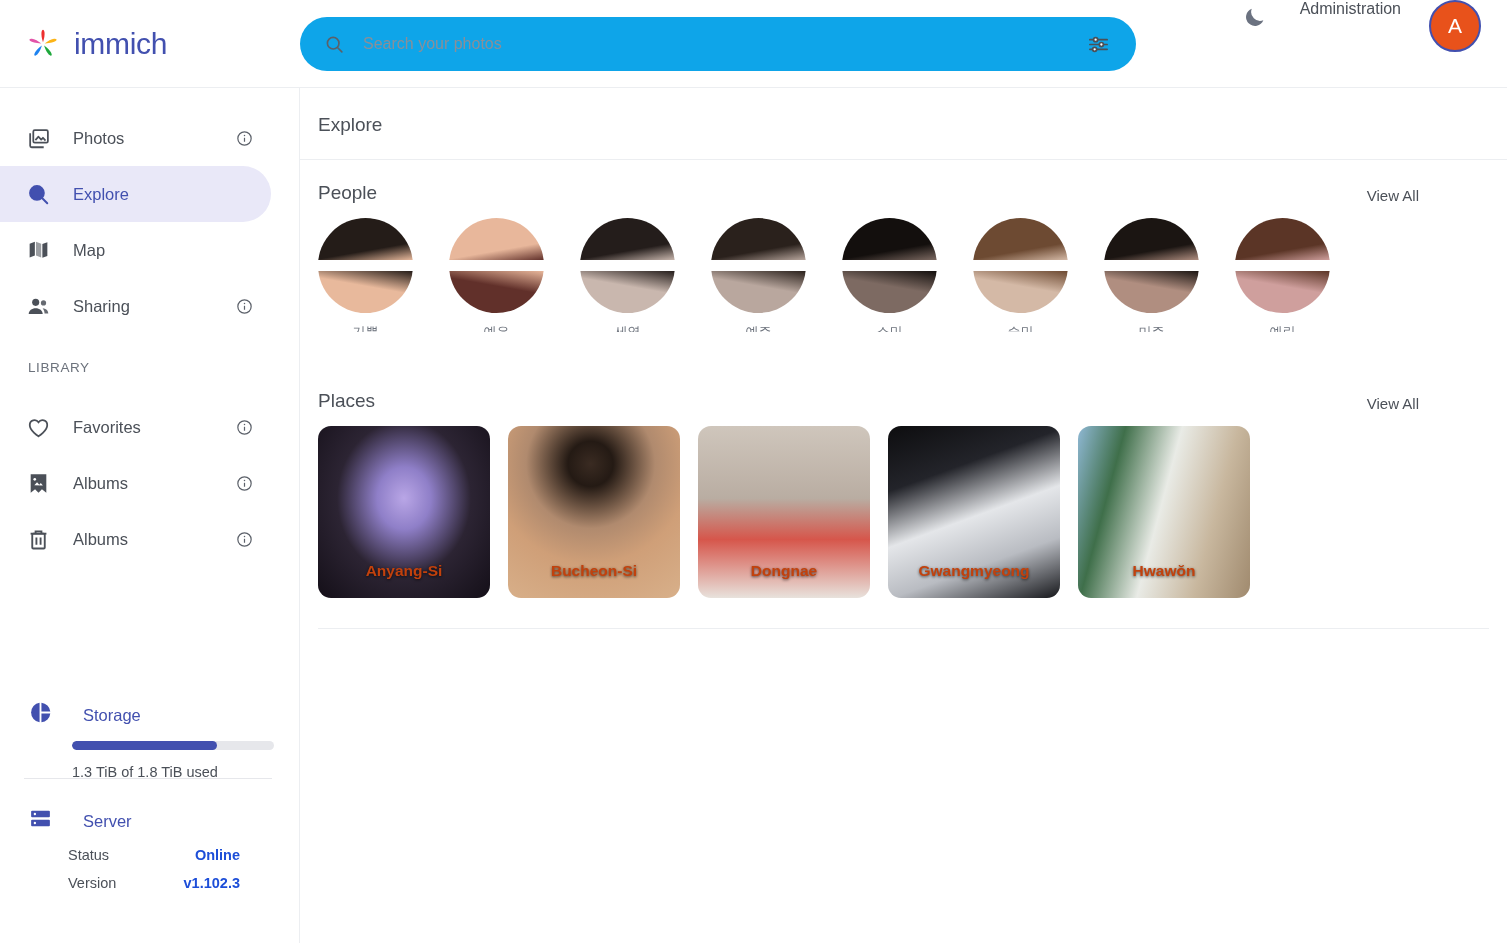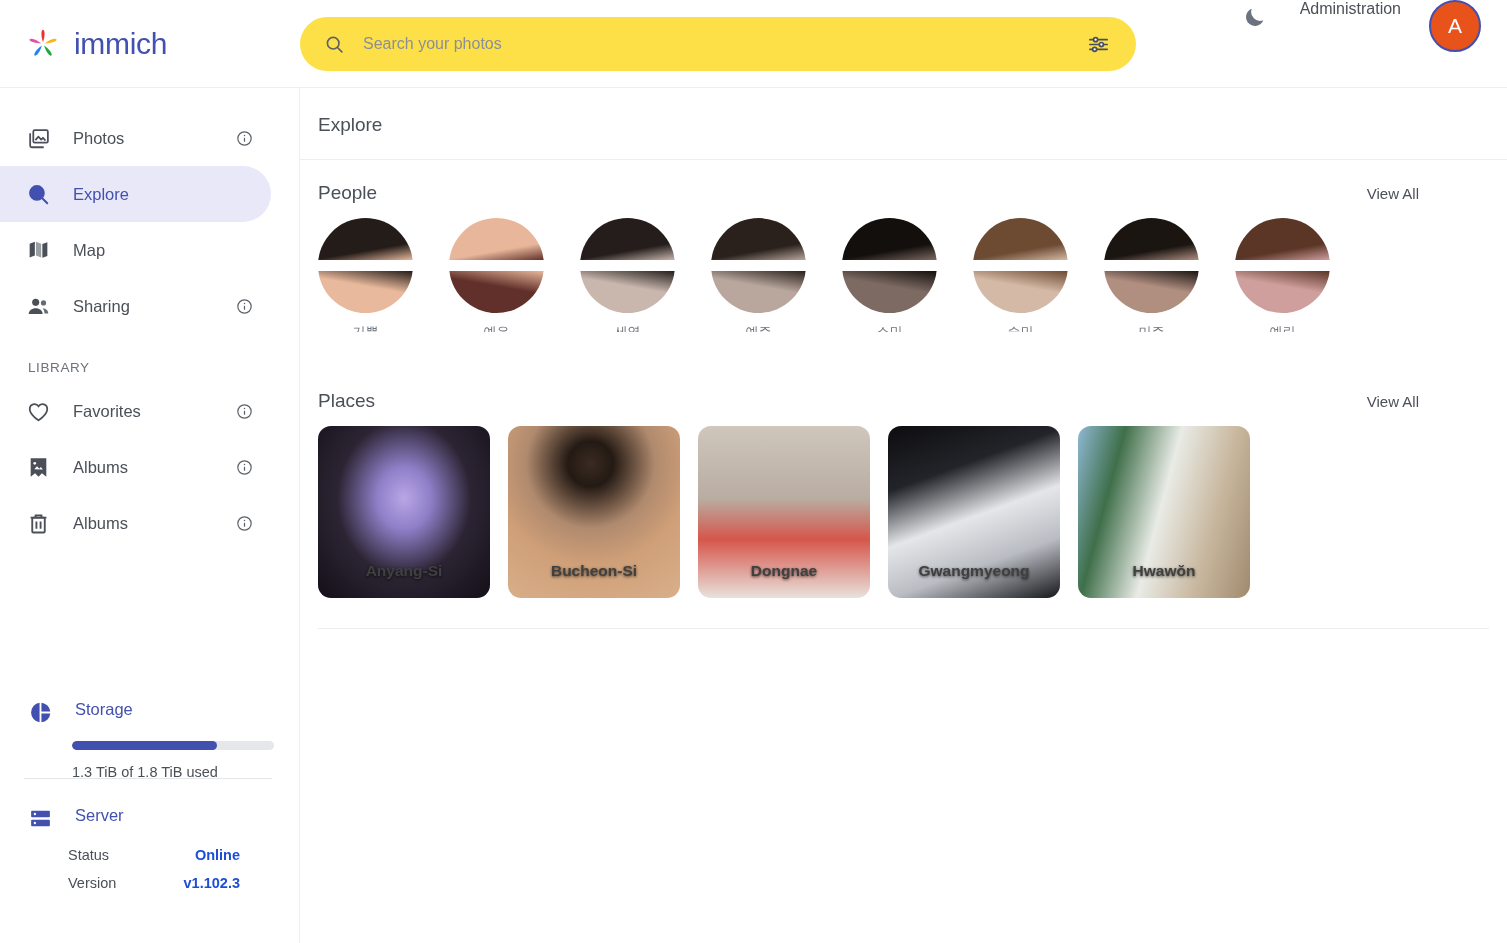--- a/index.html
+++ b/index.html
@@ -21,21 +21,21 @@
   .brand { display: flex; align-items: center; gap: 10px; width: 300px; padding-left: 22px; }
   .brand-logo { width: 42px; height: 42px; position: relative; flex: none; }
   .brand-name { font-size: 30px; color: #4250af; letter-spacing: -0.3px; font-weight: 400; }
 
   .searchwrap {
     position: absolute; left: 300px; top: 17px;
     width: 836px; height: 54px;
   }
   .searchbox {
     width: 100%; height: 100%;
-    background: #fde047; border-radius: 27px;
+    background: #0ea5e9; border-radius: 27px;
     display: flex; align-items: center; padding: 0 26px 0 24px; gap: 18px;
     border: none;
   }
   .search-input {
     flex: 1; border: none; outline: none; background: transparent;
     font-family: "Liberation Sans", sans-serif;
     font-size: 16px; color: #3b3f46;
   }
   .search-input::placeholder { color: #8a8f98; }
   .icon-btn { background: none; border: none; cursor: pointer; padding: 0; display: flex; align-items: center; }
@@ -67,26 +67,26 @@
     cursor: pointer; color: #4b5058;
   }
   .nav-item.active { background: #e9e8f8; }
   .nav-item.active .nav-label { color: #4250af; }
   .nav-item.active svg { stroke: #4250af; fill: #4250af; }
   .nav-label { font-size: 16.5px; flex: 1; }
   .nav-info { margin-right: 18px; display: flex; }
 
   .section-label {
     font-size: 13.5px; color: #6c727c; letter-spacing: 0.6px;
-    padding-left: 28px; margin-top: 26px; margin-bottom: 8px;
+    padding-left: 28px; margin-top: 26px; margin-bottom: 24px;
   }
 
   
   .storage-block { position: absolute; left: 0; top: 612px; width: 300px; padding: 0 28px; }
-  .sb-head { display: flex; align-items: flex-start; gap: 22px; margin-bottom: 16px; }
+  .sb-head { display: flex; align-items: flex-end; gap: 30px; margin-bottom: 16px; }
   .sb-title { font-size: 16.5px; color: #4250af; cursor: pointer; }
   .bar-track { width: 202px; height: 9px; background: #e6e7eb; border-radius: 5px; margin-left: 44px; overflow: hidden; }
   .bar-fill { height: 100%; background: #4250af; border-radius: 5px; }
   .sb-sub { font-size: 14.5px; color: #4b5058; margin-left: 44px; margin-top: 14px; }
 
   .divider-line { position: absolute; left: 24px; top: 690px; width: 248px; height: 1px; background: #e6e7eb; }
 
   .server-block { position: absolute; left: 0; top: 718px; width: 268px; padding: 0 28px; }
   .srv-row {
     display: flex; justify-content: space-between; align-items: center;
@@ -94,21 +94,21 @@
     font-size: 14.5px; color: #4b5058;
   }
   .srv-val { color: #1d4ed8; font-weight: bold; }
 
   
   .main { position: absolute; left: 300px; top: 88px; width: 1207px; height: 855px; background: #fff; overflow: hidden; }
   .page-title { font-size: 19px; color: #4b5058; padding: 26px 0 0 18px; }
   .title-rule { margin: 23px 0 0 0; height: 1px; background: #eceef1; width: 1207px; }
 
   .sec-head {
-    display: flex; align-items: center; justify-content: space-between;
+    display: flex; align-items: flex-end; justify-content: space-between;
     padding: 22px 88px 0 18px;
   }
   .sec-title { font-size: 19px; color: #4b5058; }
   .view-all { font-size: 15px; color: #4b5058; cursor: pointer; }
 
   .people-row {
     position: relative; height: 150px; margin-top: 14px; padding-left: 18px;
     display: flex; gap: 36px; overflow: hidden;
   }
   .person { width: 95px; flex: none; position: relative; }
@@ -126,21 +126,21 @@
   }
 
   .places-row { display: flex; gap: 18px; padding-left: 18px; margin-top: 14px; }
   .place {
     width: 172px; height: 172px; border-radius: 13px;
     position: relative; overflow: hidden; cursor: pointer; flex: none;
   }
   .place-img { position: absolute; inset: 0; }
   .place-name {
     position: absolute; left: 0; right: 0; bottom: 18px;
-    text-align: center; color: #404040; font-size: 15.5px; font-weight: bold;
+    text-align: center; color: #c2410c; font-size: 15.5px; font-weight: bold;
     text-shadow: 0 1px 3px rgba(0,0,0,.65);
   }
   .bottom-rule { margin: 30px 0 0 18px; height: 1px; background: #eceef1; width: 1171px; }
 </style>
 </head>
 <body>
 
 <div class="app">
 
   <div class="topbar">

